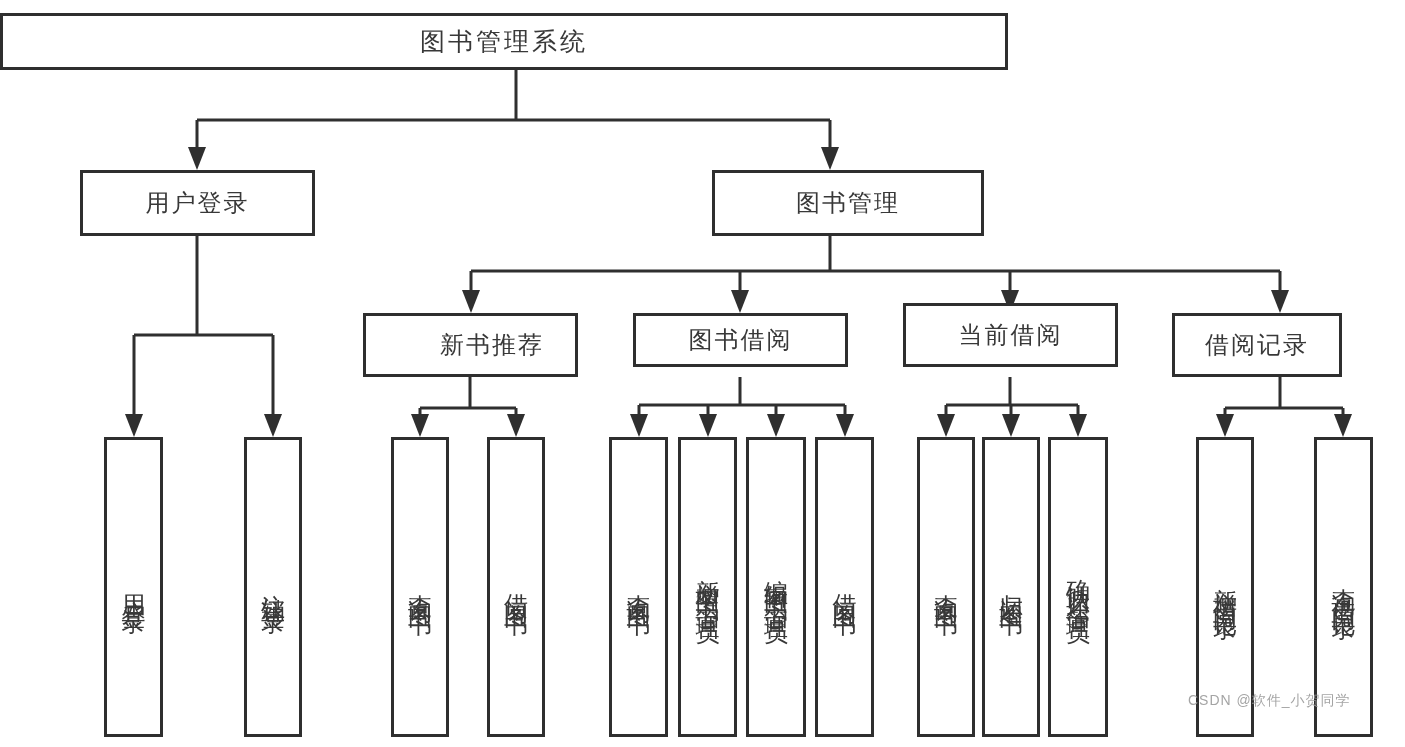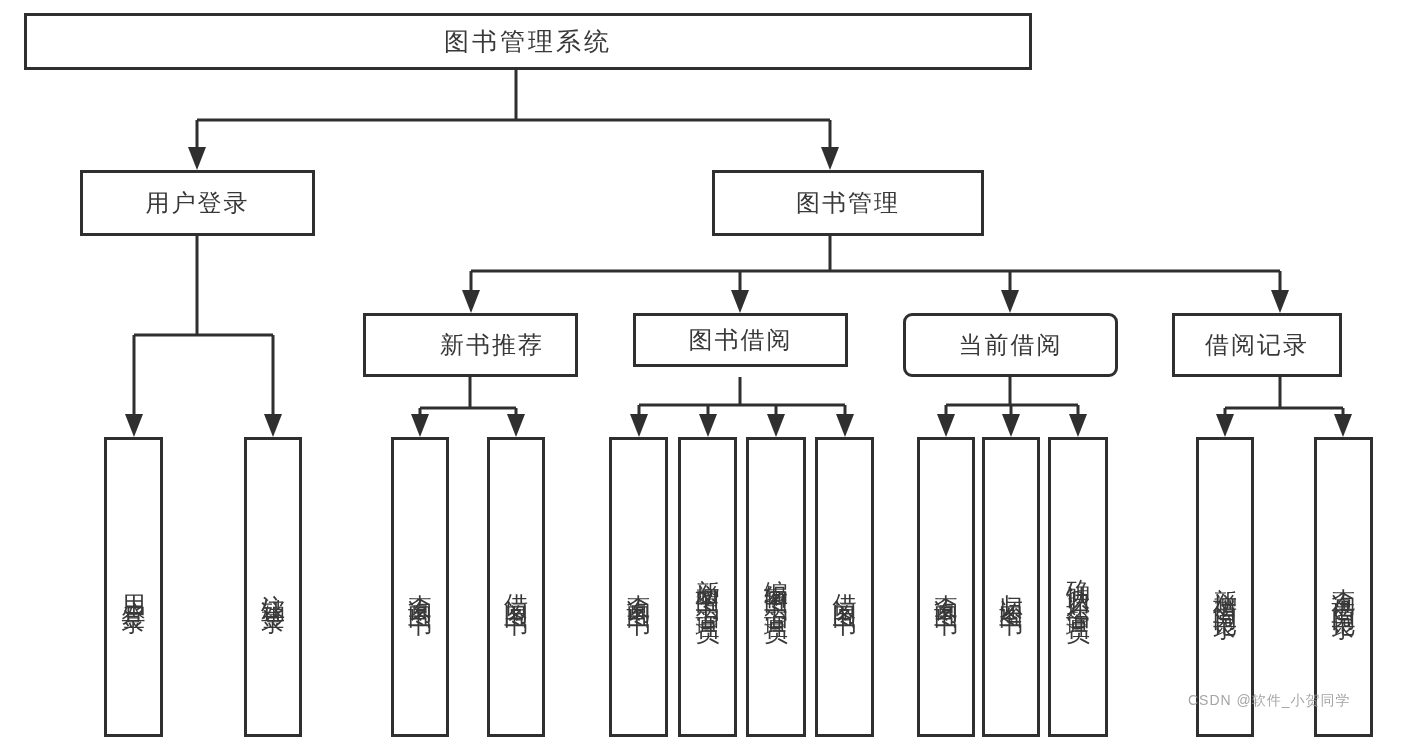--- a/index.html
+++ b/index.html
@@ -113,28 +113,28 @@
       <polygon points="1069,414 1087,414 1078,437"></polygon>
     </g>
 
     <g>
       <path d="M1280 377 V408 M1225 408 H1343 M1225 408 V416 M1343 408 V416"></path>
       <polygon points="1216,414 1234,414 1225,437"></polygon>
       <polygon points="1334,414 1352,414 1343,437"></polygon>
     </g>
   </svg>
 
-  <div class="node root" style="left:24px; top:13px; width:1008px; height:57px;">图书管理系统</div>
+  <div class="node root" style="left:0; top:13px; width:1008px; height:57px;">图书管理系统</div>
 
   <div class="node" style="left:80px; top:170px; width:235px; height:66px;">用户登录</div>
   <div class="node" style="left:712px; top:170px; width:272px; height:66px;">图书管理</div>
 
   <div class="node" style="left:363px; top:313px; width:215px; height:64px;padding-left:43px;">新书推荐</div>
   <div class="node" style="left:633px; top:313px; width:215px; height:54px;">图书借阅</div>
-  <div class="node" style="left:903px; top:313px; width:215px; height:64px;border-radius:9px;">当前借阅</div>
+  <div class="node" style="left:903px; top:303px; width:215px; height:64px;">当前借阅</div>
   <div class="node" style="left:1172px; top:313px; width:170px; height:64px;">借阅记录</div>
 
   <div class="node v" style="left:104px; top:437px; width:59px; height:300px;">用户登录</div>
   <div class="node v" style="left:244px; top:437px; width:58px; height:300px;">注销登录</div>
 
   <div class="node v" style="left:391px; top:437px; width:58px; height:300px;">查询图书</div>
   <div class="node v" style="left:487px; top:437px; width:58px; height:300px;">借阅图书</div>
 
   <div class="node v" style="left:609px; top:437px; width:59px; height:300px;">查询图书</div>
   <div class="node v" style="left:678px; top:437px; width:59px; height:300px;">新增图书（管理员）</div>

